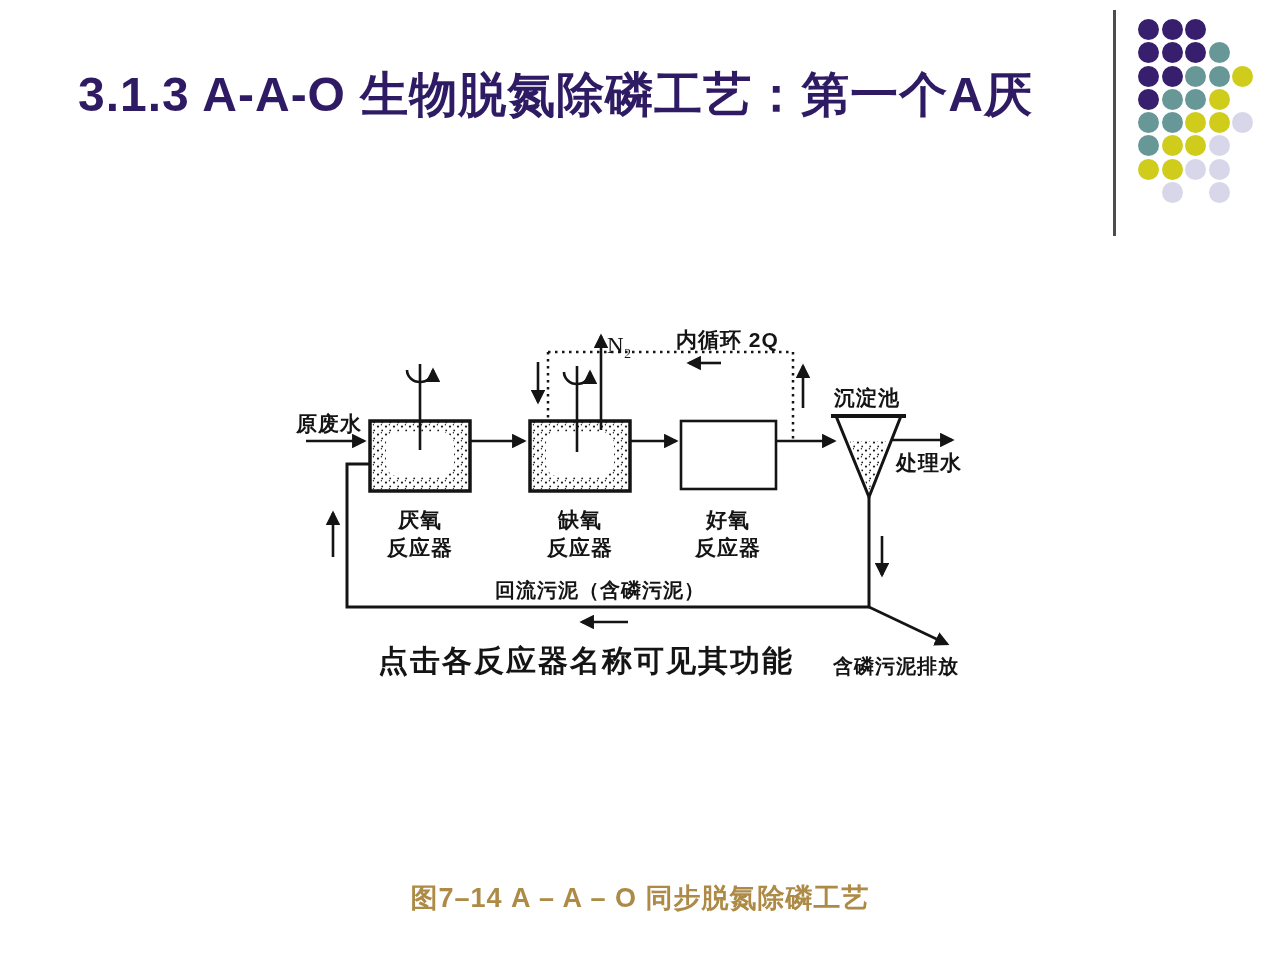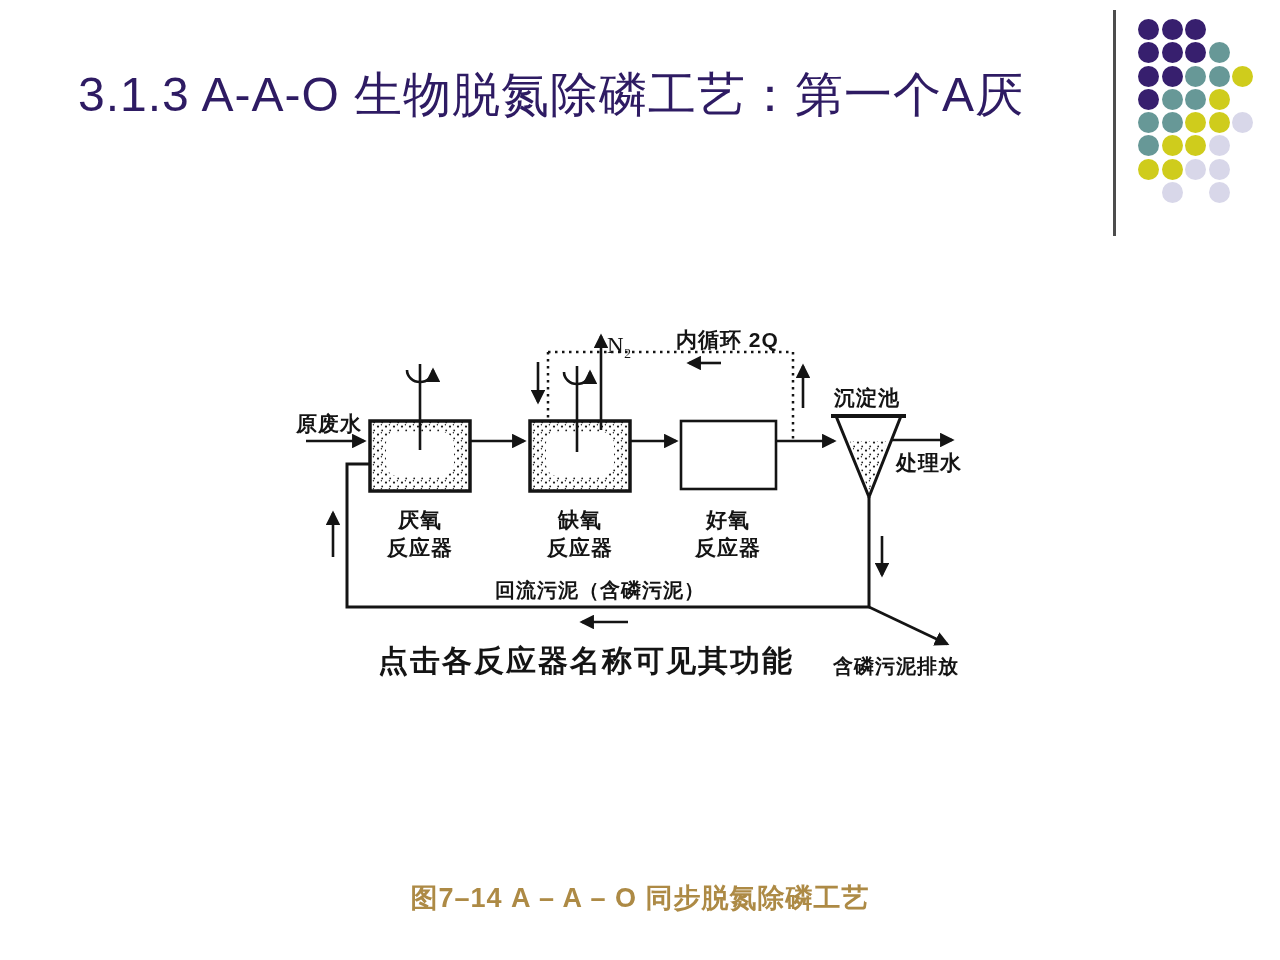--- a/index.html
+++ b/index.html
@@ -3,21 +3,21 @@
 <meta charset="utf-8">
 <style>
   html,body{margin:0;padding:0;background:#888;}
   .slide{
     position:relative;width:1280px;height:960px;background:#ffffff;
     overflow:hidden;font-family:"Liberation Sans",sans-serif;
   }
   
   .title{
     position:absolute;left:78px;top:62px;width:1030px;
-    font-size:48px;line-height:66px;font-weight:400;letter-spacing:1px;
+    font-size:48px;line-height:66px;font-weight:700;letter-spacing:1px;
     color:#2e1b63;
   }
   .title .t-line{white-space:nowrap;}
   
   .divider{position:absolute;left:1113px;top:10px;width:3px;height:226px;background:#4d4d4d;}
   .dot-grid{
     position:absolute;left:1137px;top:18px;
     display:grid;grid-template-columns:repeat(5,23.5px);grid-auto-rows:23.3px;
   }
   .dot-cell{position:relative;}

